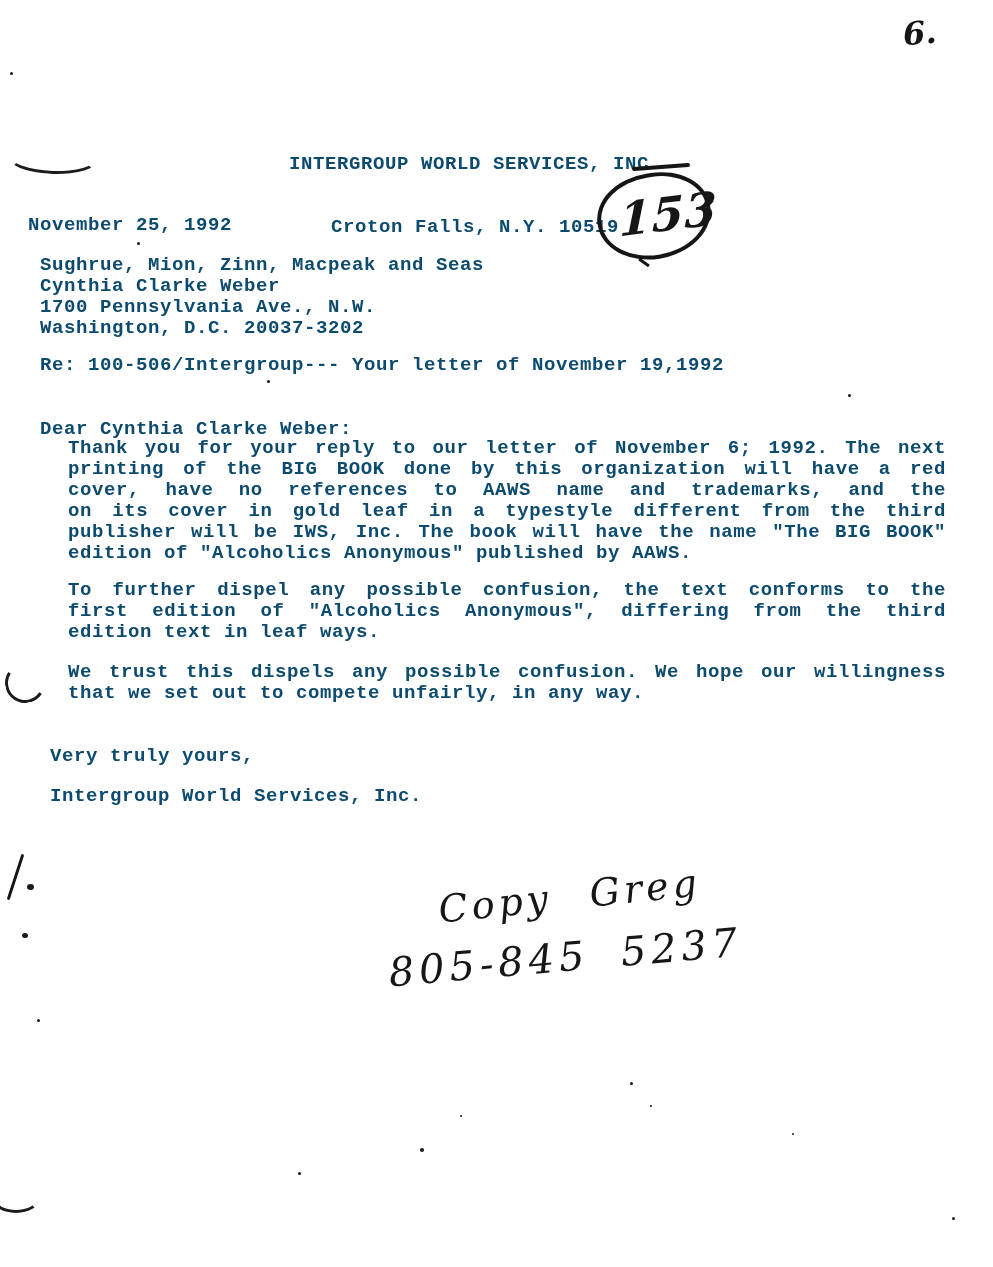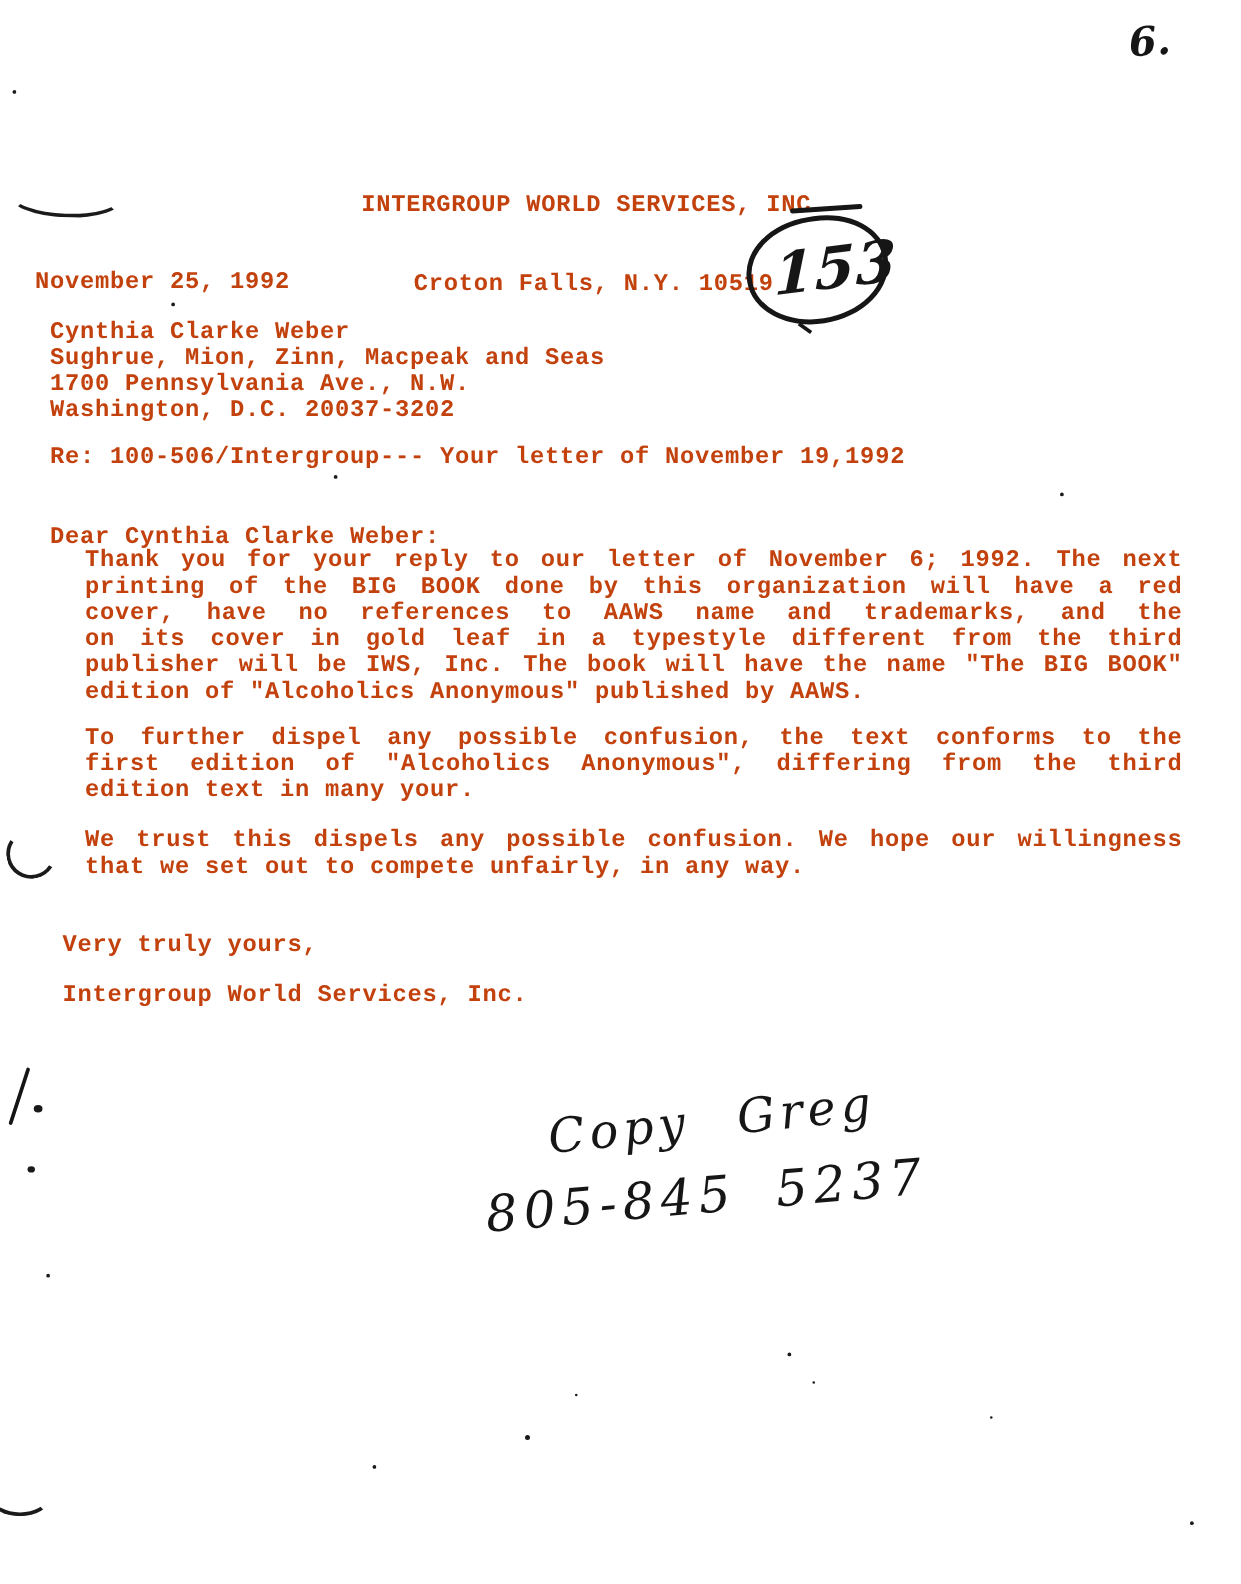--- a/index.html
+++ b/index.html
@@ -9,21 +9,21 @@
     position:relative;
     overflow:hidden;
     font-family:"Liberation Mono", monospace;
   }
   .typed{
     font-family:"Liberation Mono","DejaVu Sans Mono",monospace;
     font-weight:bold;
     font-size:19px;
     letter-spacing:0.6px;
     line-height:21px;
-    color:#c2410c;
+    color:#0c4a6e;
     position:absolute;
     white-space:nowrap;
   }
   .block{white-space:normal;}
   .center{text-align:center;}
   .pre{white-space:pre;}
   .para{width:878px;margin-left:28px;}
   .para .line{
     display:block;
     white-space:normal;
@@ -132,43 +132,43 @@
 <div class="stamp-wrap">
   <div class="stamp-circle"></div>
   <div class="hand stamp-number">153</div>
 </div>
 <div class="stamp-dash"></div>
 <div class="stamp-tick"></div>
 
 <div class="typed" style="top:215px;left:28px;font-family:Liberation Mono, monospace;">November 25, 1992</div>
 
 <div class="typed" style="top:255px;left:40px;">
+  <div>Sughrue, Mion, Zinn, Macpeak and Seas</div>
   <div>Cynthia Clarke Weber</div>
-  <div>Sughrue, Mion, Zinn, Macpeak and Seas</div>
   <div>1700 Pennsylvania Ave., N.W.</div>
   <div>Washington, D.C. 20037-3202</div>
 </div>
 
 <div class="typed" style="top:355px;left:40px;">Re: 100-506/Intergroup--- Your letter of November 19,1992</div>
 
 <div class="typed" style="top:397px;left:40px;margin-top:22px;">Dear Cynthia Clarke Weber:</div>
 
 <div class="typed block para" style="top:438px;left:40px;">
   <span class="line">Thank you for your reply to our letter of November 6; 1992. The next</span>
   <span class="line">printing of the BIG BOOK done by this organization will have a red</span>
   <span class="line">cover, have no references to AAWS name and trademarks, and the</span>
   <span class="line">on its cover in gold leaf in a typestyle different from the third</span>
   <span class="line">publisher will be IWS, Inc. The book will have the name "The BIG BOOK"</span>
   <span class="line last">edition of "Alcoholics Anonymous" published by AAWS.</span>
 </div>
 
 <div class="typed block para" style="top:580px;left:40px;">
   <span class="line">To further dispel any possible confusion, the text conforms to the</span>
   <span class="line">first edition of "Alcoholics Anonymous", differing from the third</span>
-  <span class="line last">edition text in many your.</span>
+  <span class="line last">edition text in leaf ways.</span>
 </div>
 
 <div class="typed block para" style="top:662px;left:40px;">
   <span class="line">We trust this dispels any possible confusion. We hope our willingness</span>
   <span class="line last">that we set out to compete unfairly, in any way.</span>
 </div>
 
 <div class="typed" style="top:746px;left:50px;">Very truly yours,</div>
 <div class="typed" style="top:786px;left:50px;">Intergroup World Services, Inc.</div>
 

